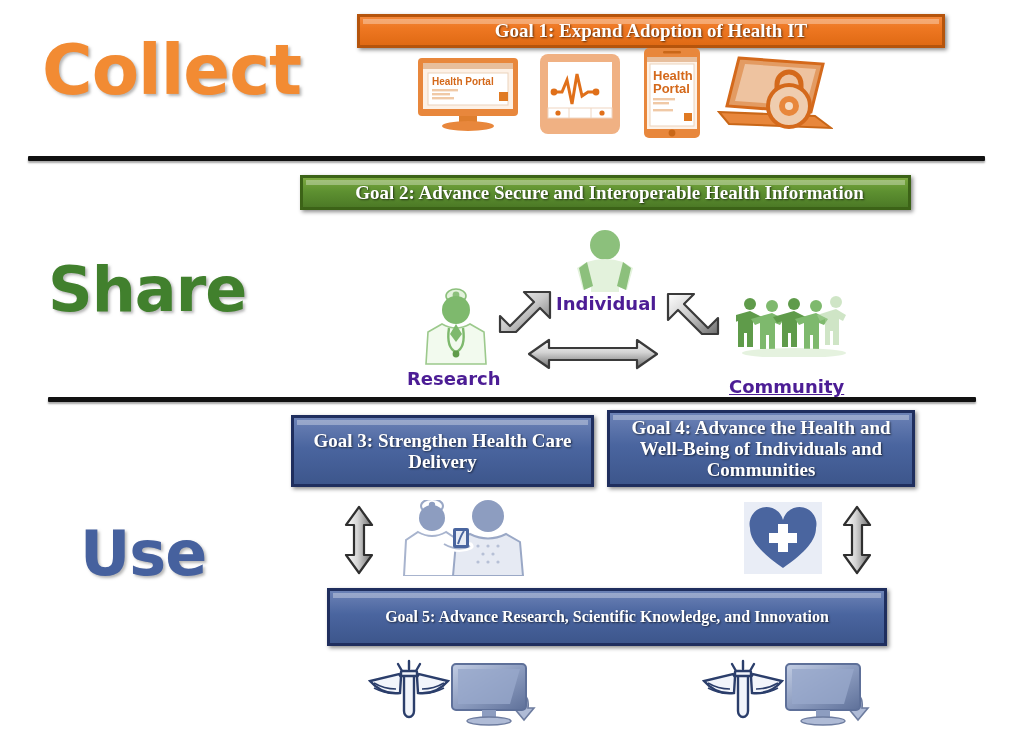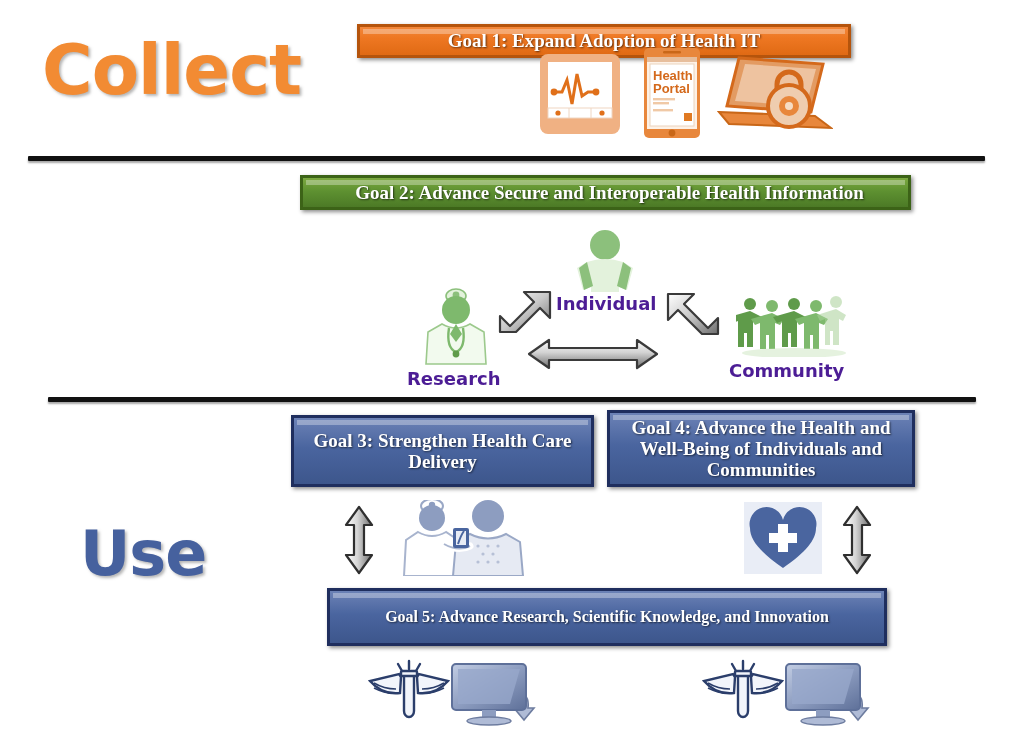--- a/index.html
+++ b/index.html
@@ -46,34 +46,34 @@
     padding-left:8px;
   }
   .goal-blue{
     background:linear-gradient(180deg,#6C82B6 0%,#4A659F 45%,#3D568C 100%);
     border-color:#1F2E5E;
   }
   .goal-banner::after{
     content:"";position:absolute;left:3px;right:3px;top:2px;height:5px;
     background:rgba(255,255,255,.32);
   }
-  #goal-1{left:357px;top:24px;width:494px;height:34px;font-size:19px;}
+  #goal-1{left:357px;top:14px;width:588px;height:34px;font-size:19px;}
   #goal-2{left:300px;top:175px;width:611px;height:35px;font-size:19px;}
   #goal-3{left:291px;top:415px;width:303px;height:72px;font-size:19px;padding:0 10px;}
   #goal-4{left:607px;top:410px;width:308px;height:77px;font-size:19px;padding:16px 8px;}
   #goal-5{left:327px;top:588px;width:560px;height:58px;font-size:16px;padding:0 14px;}
 
   
   .node-label{
     position:absolute;font-weight:bold;color:#4c1d95;font-size:18px;
     font-family:"DejaVu Sans", sans-serif;white-space:nowrap;
   }
   #label-individual{left:556px;top:293px;}
   #label-provider{left:407px;top:368px;}
-  #label-community{left:729px;top:360px;}
+  #label-community{left:729px;top:376px;text-decoration:underline;}
 
   
   .icon{position:absolute;}
   .icon svg{display:block;width:100%;height:100%;}
 
   
   #icon-desktop {left:415px;top:56px;width:106px;height:76px;}
   #icon-tablet  {left:538px;top:52px;width:84px;height:84px;}
   #icon-phone   {left:643px;top:47px;width:58px;height:92px;}
   #icon-laptop  {left:715px;top:54px;width:118px;height:82px;}
@@ -98,20 +98,35 @@
 </style>
 </head>
 <body>
 
 <div class="stage">
 
   <div class="stage-word" id="word-collect">Collect</div>
 
   <div class="goal-banner goal-orange" id="goal-1">Goal 1: Expand Adoption of Health IT</div>
 
+  <div class="icon" id="icon-desktop">
+    <svg viewBox="0 0 106 76">
+      <rect x="3" y="2" width="100" height="58" rx="4" fill="#E8873C"></rect>
+      <rect x="8" y="7" width="90" height="46" fill="#FDF1E6"></rect>
+      <rect x="8" y="7" width="90" height="6" fill="#E7BE9C"></rect>
+      <rect x="13" y="17" width="80" height="32" fill="#FFFFFF" stroke="#EBD3BC"></rect>
+      <text x="17" y="29" font-family="Liberation Sans, sans-serif" font-size="10" font-weight="bold" fill="#D4691B">Health Portal</text>
+      <rect x="17" y="33" width="26" height="2.4" fill="#F0C9A6"></rect>
+      <rect x="17" y="37" width="18" height="2.4" fill="#F0C9A6"></rect>
+      <rect x="17" y="41" width="22" height="2.4" fill="#F0C9A6"></rect>
+      <rect x="84" y="36" width="9" height="9" fill="#E07A22"></rect>
+      <rect x="44" y="60" width="18" height="7" fill="#DE7E2E"></rect>
+      <ellipse cx="53" cy="70" rx="26" ry="5" fill="#E8873C"></ellipse>
+    </svg>
+  </div>
 
   <div class="icon" id="icon-tablet">
     <svg viewBox="0 0 84 84">
       <rect x="2" y="2" width="80" height="80" rx="8" fill="#F0B183"></rect>
       <rect x="10" y="10" width="64" height="56" fill="#FFFFFF"></rect>
       <polyline points="16,40 24,40 29,28 34,52 39,22 44,44 50,40 58,40" fill="none" stroke="#E0701A" stroke-width="3"></polyline>
       <circle cx="16" cy="40" r="3.4" fill="#E0701A"></circle>
       <circle cx="58" cy="40" r="3.4" fill="#E0701A"></circle>
       <rect x="10" y="56" width="64" height="10" fill="none" stroke="#EFD6C2"></rect>
       <line x1="31" y1="56" x2="31" y2="66" stroke="#EFD6C2"></line>
@@ -147,20 +162,21 @@
         <path d="M2,10 v-6 a12,12 0 0 1 24,0 v6" fill="none" stroke="#D4691B" stroke-width="5"></path>
         <circle cx="14" cy="26" r="21" fill="#EFCDAF" stroke="#D4691B" stroke-width="4"></circle>
         <circle cx="14" cy="26" r="10" fill="#E8873C"></circle>
         <circle cx="14" cy="26" r="4" fill="#F6DCC4"></circle>
       </g>
     </svg>
   </div>
 
   <div class="divider" id="divider-1"></div>
 
+  <div class="stage-word" id="word-share">Share</div>
 
   <div class="goal-banner goal-green" id="goal-2">Goal 2: Advance Secure and Interoperable Health Information</div>
 
   <div class="icon" id="icon-individual">
     <svg viewBox="0 0 80 62">
       <circle cx="40" cy="15" r="15" fill="#8CC07C"></circle>
       <path d="M22,32 q18,-6 36,0 l10,6 -6,22 -8,-3 0,5 -28,0 0,-5 -8,3 -6,-22 z" fill="#E3F2DC"></path>
       <path d="M22,32 l-8,6 5,22 9,-4 z" fill="#8CC07C"></path>
       <path d="M58,32 l8,6 -5,22 -9,-4 z" fill="#8CC07C"></path>
     </svg>

